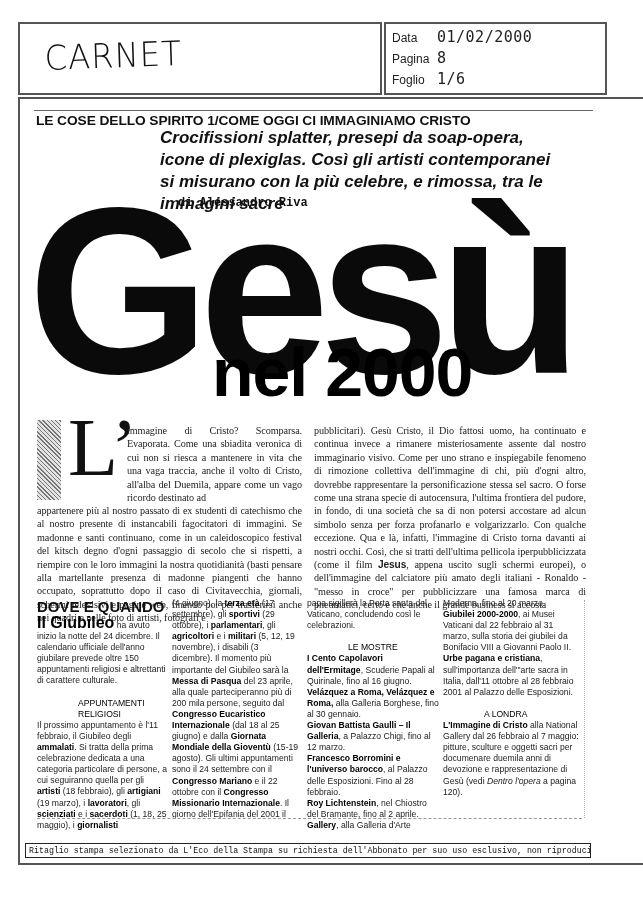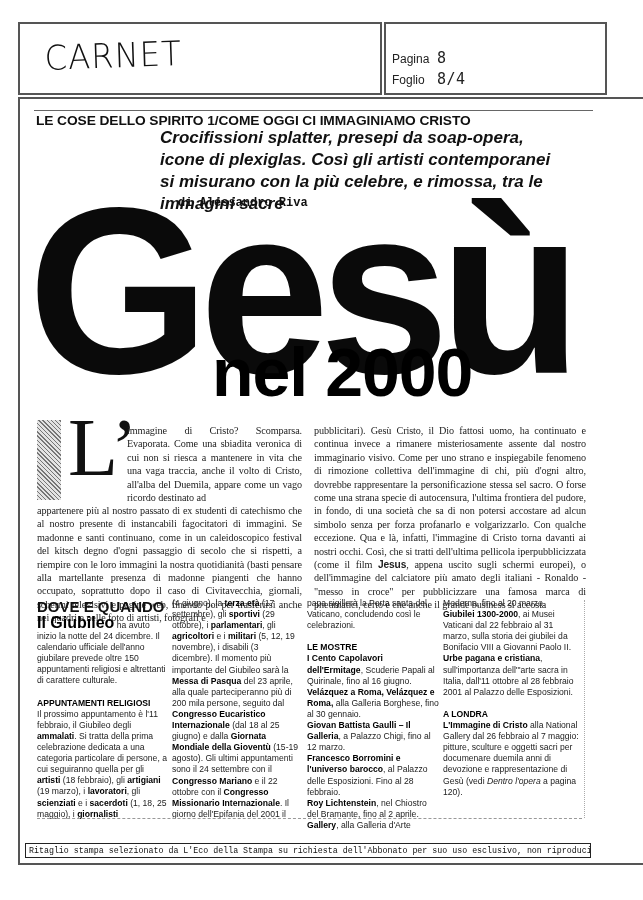--- a/index.html
+++ b/index.html
@@ -87,21 +87,21 @@
   .dq-title {
     position: absolute; left: 37px; top: 598px;
     font-family: "Liberation Sans", sans-serif; font-weight: bold; font-size: 15px;
   }
   .dq-col {
     position: absolute; top: 598px;
     font-family: "Liberation Sans", sans-serif; font-size: 8.6px; line-height: 11.1px; color: #222;
   }
   .dq-col b { font-weight: bold; color: #000; }
   .dq-col .lead { font-size: 16px; }
-  .dq-col .sub { font-weight: bold; text-transform: uppercase; display: block; color: #000; }
+  .dq-col .sub { font-weight: normal; text-transform: uppercase; display: block; color: #000; margin-left: 41px; }
   .dq1 { left: 37px; top: 617px; width: 132px; }
   .dq2 { left: 172px; width: 128px; }
   .dq3 { left: 307px; width: 132px; }
   .dq4 { left: 443px; width: 138px; }
   .dq-rule {
     position: absolute; top: 818px; height: 0; border-top: 1px dashed #999;
   }
   .vrule {
     position: absolute; left: 584px; top: 600px; height: 218px; border-left: 1px dotted #aaa;
   }
@@ -114,27 +114,31 @@
     padding-left: 3px; white-space: nowrap; color: #111; overflow: hidden;
   }
 </style>
 </head>
 <body>
 
 <div class="hdr-left">
   <div class="carnet">CARNET</div>
 </div>
 <div class="hdr-right">
+  <div class="meta-row" style="top:4px;">
+    <span class="meta-label">Data</span>
+    <span class="meta-value">01/02/2000</span>
+  </div>
   <div class="meta-row" style="top:25px;">
     <span class="meta-label">Pagina</span>
     <span class="meta-value">8</span>
   </div>
   <div class="meta-row" style="top:46px;">
     <span class="meta-label">Foglio</span>
-    <span class="meta-value">8/4</span>
+    <span class="meta-value">1/6</span>
   </div>
 </div>
 
 <div class="main-frame">
   <div class="kicker-rule"></div>
   <div class="kicker">LE COSE DELLO SPIRITO 1/COME OGGI CI IMMAGINIAMO CRISTO</div>
 </div>
 
 <div class="title-g">Gesù</div>
 <div class="deck">Crocifissioni splatter, presepi da soap-opera, icone di plexiglas. Così gli artisti contemporanei si misurano con la più celebre, e rimossa, tra le immagini sacre</div>
@@ -167,21 +171,21 @@
   <b>I Cento Capolavori dell'Ermitage</b><span>, Scuderie Papali al Quirinale, fino al 16 giugno.</span><br>
   <b>Velázquez a Roma, Velázquez e Roma,</b><span> alla Galleria Borghese, fino al 30 gennaio.</span><br>
   <b>Giovan Battista Gaulli – Il Galleria</b><span>, a Palazzo Chigi, fino al 12 marzo.</span><br>
   <b>Francesco Borromini e l'universo barocco</b><span>, al Palazzo delle Esposizioni. Fino al 28 febbraio.</span><br>
   <b>Roy Lichtenstein</b><span>, nel Chiostro del Bramante, fino al 2 aprile.</span><br>
   <b>Gallery</b><span>, alla Galleria d'Arte</span>
 </div>
 
 <div class="dq-col dq4">
   <span>Moderna, fino al 20 marzo.</span><br>
-  <b>Giubilei 1300-2000</b><span>, ai Musei Vaticani dal 22 febbraio al 31 marzo, sulla storia dei giubilei da Bonifacio VIII a Giovanni Paolo II.</span><br>
+  <b>Giubilei 2000-2000</b><span>, ai Musei Vaticani dal 22 febbraio al 31 marzo, sulla storia dei giubilei da Bonifacio VIII a Giovanni Paolo II.</span><br>
   <b>Urbe pagana e cristiana</b><span>, sull'importanza dell'"arte sacra in Italia, dall'11 ottobre al 28 febbraio 2001 al Palazzo delle Esposizioni.</span>
   <br><br>
   <span class="sub">A LONDRA</span>
   <b>L'Immagine di Cristo</b><span> alla National Gallery dal 26 febbraio al 7 maggio: pitture, sculture e oggetti sacri per documenare duemila anni di devozione e rappresentazione di Gesù (vedi </span><i>Dentro l'opera</i><span> a pagina 120).</span>
 </div>
 
 <div class="dq-rule" style="left:37px; width:545px;"></div>
 <div class="vrule"></div>
 
 <div class="footer">Ritaglio stampa selezionato da L'Eco della Stampa su richiesta dell'Abbonato per suo uso esclusivo, non riproducibile</div>

